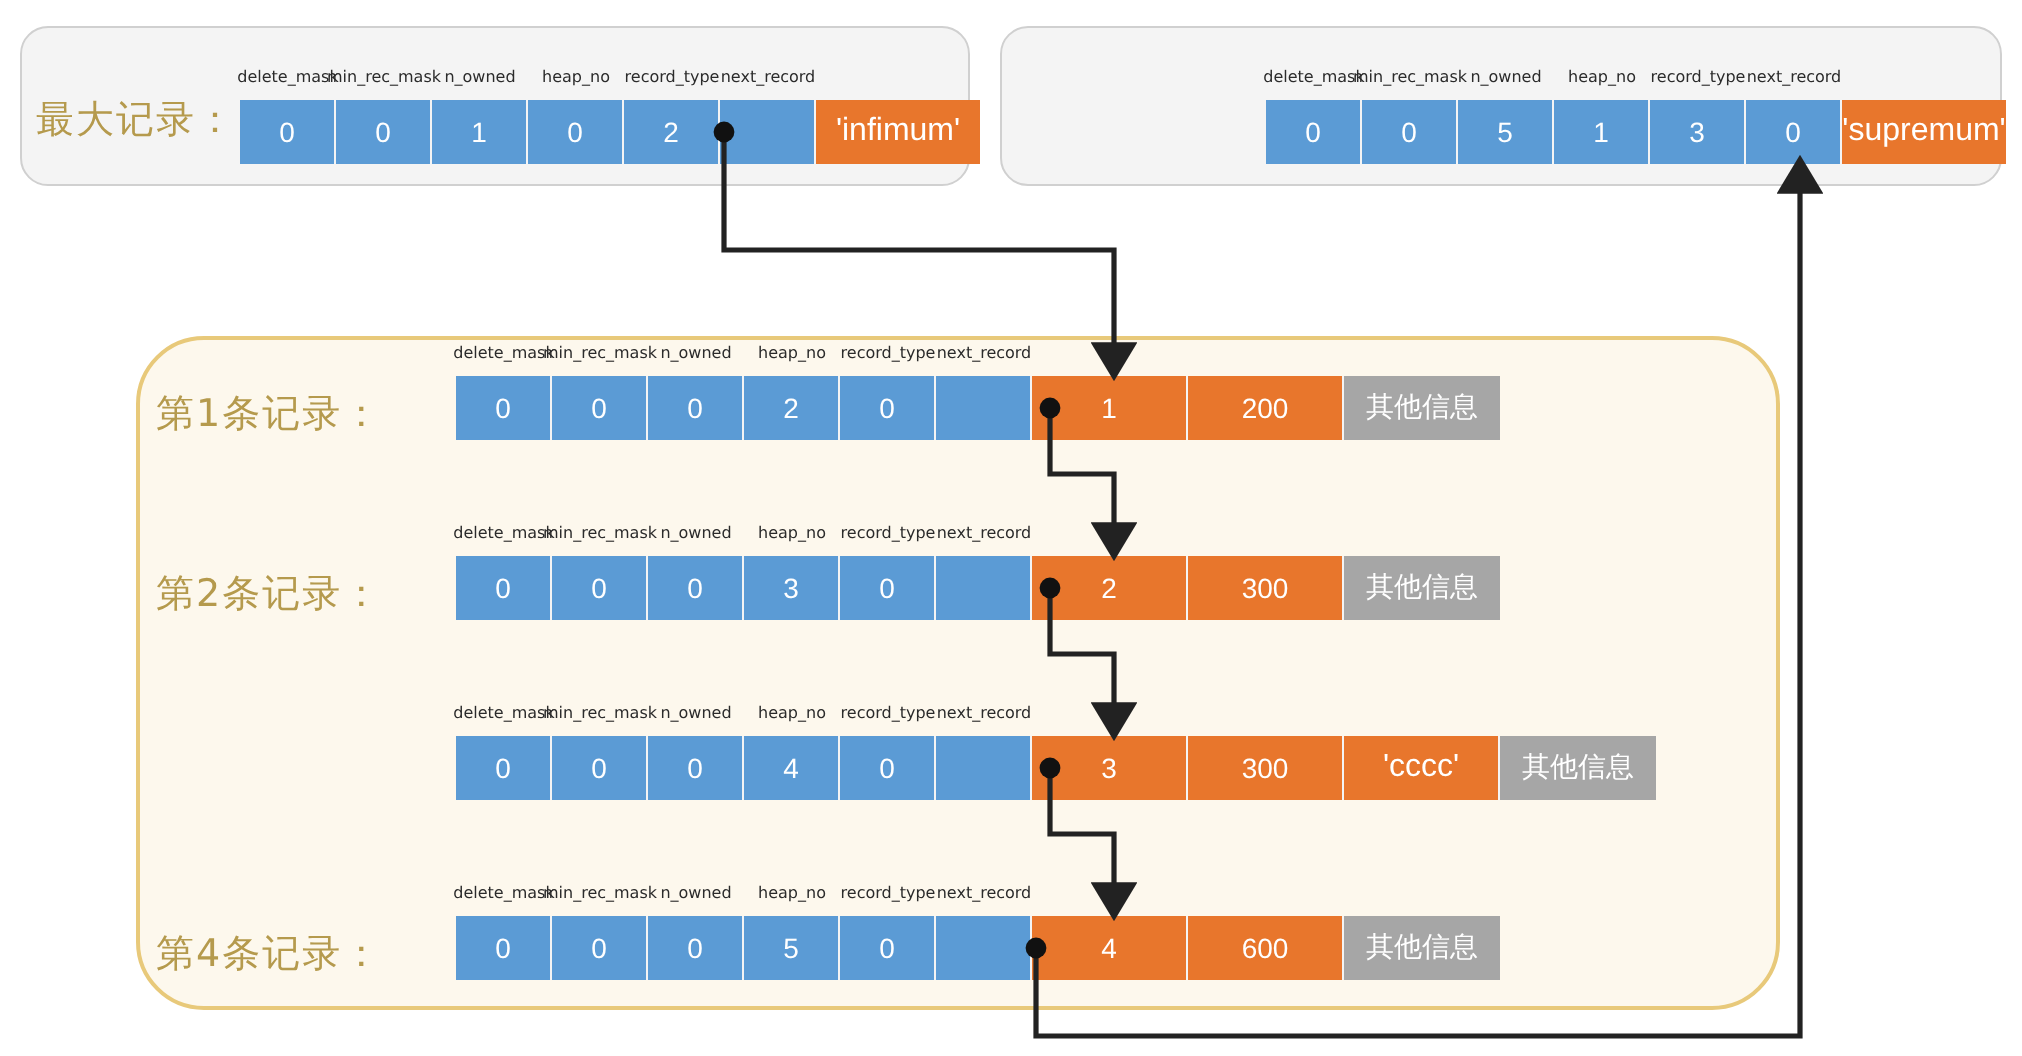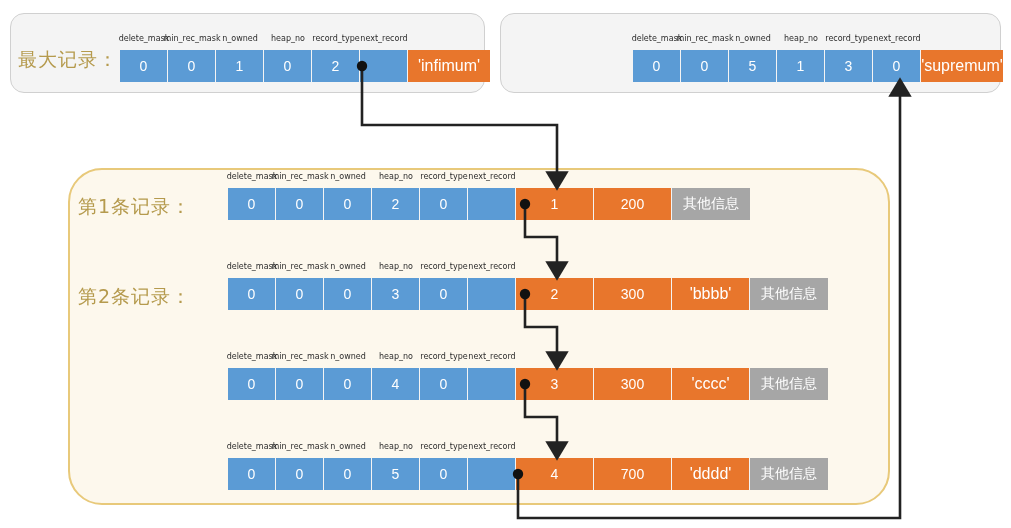--- a/index.html
+++ b/index.html
@@ -156,21 +156,20 @@
     </div>
   <div class="strip" id="strip-r1" style="left:228px;top:278px;">
       <div class="cell blue" style="width: 48px;">0</div>
       <div class="cell blue" style="width: 48px;">0</div>
       <div class="cell blue" style="width: 48px;">0</div>
       <div class="cell blue" style="width: 48px;">3</div>
       <div class="cell blue" style="width: 48px;">0</div>
       <div class="cell blue" style="width: 48px;"></div>
       <div class="cell orange" style="width: 78px;">2</div>
       <div class="cell orange" style="width: 78px;">300</div>
-      <div class="cell orange small" style="width: 78px;">'bbbb'</div>
       <div class="cell gray" style="width: 78px;">其他信息</div>
     </div>
 
   <div class="fieldlabels" id="flabs-r2" style="left: 0px; top: 0px;">
       <div class="flab" style="left: 252px; top: 352px;">delete_mask</div>
       <div class="flab" style="left: 300px; top: 352px;">min_rec_mask</div>
       <div class="flab" style="left: 348px; top: 352px;">n_owned</div>
       <div class="flab" style="left: 396px; top: 352px;">heap_no</div>
       <div class="flab" style="left: 444px; top: 352px;">record_type</div>
       <div class="flab" style="left: 492px; top: 352px;">next_record</div>
@@ -181,38 +180,38 @@
       <div class="cell blue" style="width: 48px;">0</div>
       <div class="cell blue" style="width: 48px;">4</div>
       <div class="cell blue" style="width: 48px;">0</div>
       <div class="cell blue" style="width: 48px;"></div>
       <div class="cell orange" style="width: 78px;">3</div>
       <div class="cell orange" style="width: 78px;">300</div>
       <div class="cell orange small" style="width: 78px;">'cccc'</div>
       <div class="cell gray" style="width: 78px;">其他信息</div>
     </div>
 
+  <div class="row-label" style="left:78px;top:464px;">第4条记录：</div>
   <div class="fieldlabels" id="flabs-r3" style="left: 0px; top: 0px;">
       <div class="flab" style="left: 252px; top: 442px;">delete_mask</div>
       <div class="flab" style="left: 300px; top: 442px;">min_rec_mask</div>
       <div class="flab" style="left: 348px; top: 442px;">n_owned</div>
       <div class="flab" style="left: 396px; top: 442px;">heap_no</div>
       <div class="flab" style="left: 444px; top: 442px;">record_type</div>
       <div class="flab" style="left: 492px; top: 442px;">next_record</div>
     </div>
   <div class="strip" id="strip-r3" style="left:228px;top:458px;">
       <div class="cell blue" style="width: 48px;">0</div>
       <div class="cell blue" style="width: 48px;">0</div>
       <div class="cell blue" style="width: 48px;">0</div>
       <div class="cell blue" style="width: 48px;">5</div>
       <div class="cell blue" style="width: 48px;">0</div>
       <div class="cell blue" style="width: 48px;"></div>
       <div class="cell orange" style="width: 78px;">4</div>
-      <div class="cell orange" style="width: 78px;">700</div>
-      <div class="cell orange small" style="width: 78px;">'dddd'</div>
+      <div class="cell orange" style="width: 78px;">600</div>
       <div class="cell gray" style="width: 78px;">其他信息</div>
     </div>
 
   <svg id="wires">
     <defs>
       <marker id="ah" markerWidth="9" markerHeight="9" refX="3.4" refY="4.5" orient="auto" markerUnits="strokeWidth">
         <path d="M0,0 L7.5,4.5 L0,9 z" fill="#222222"></path>
       </marker>
     </defs>
 

